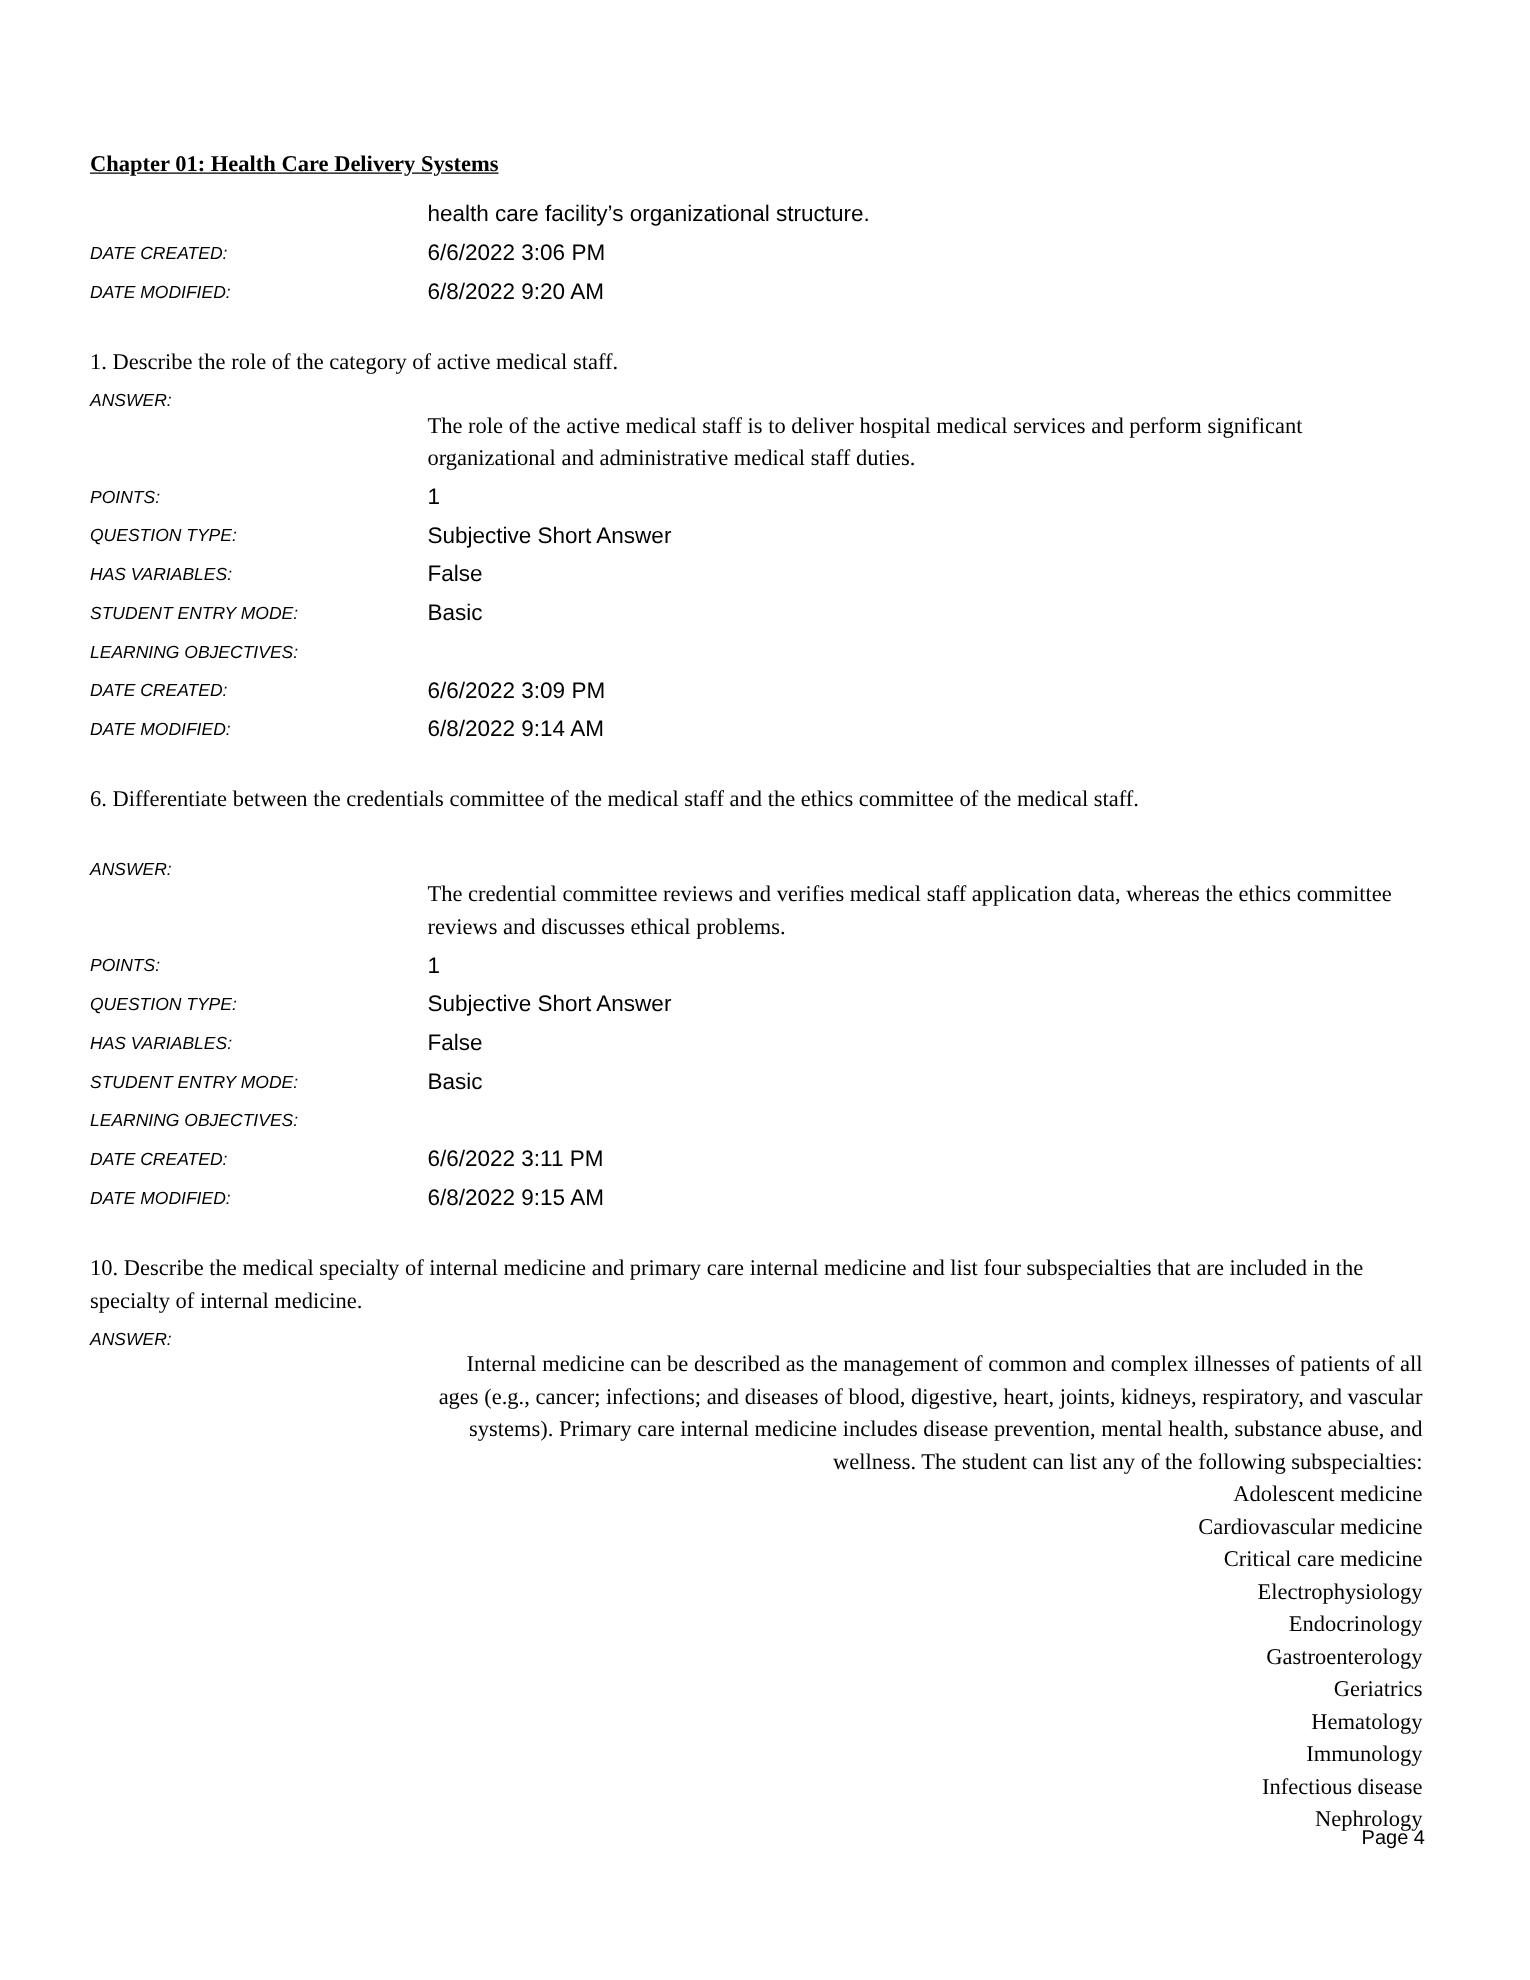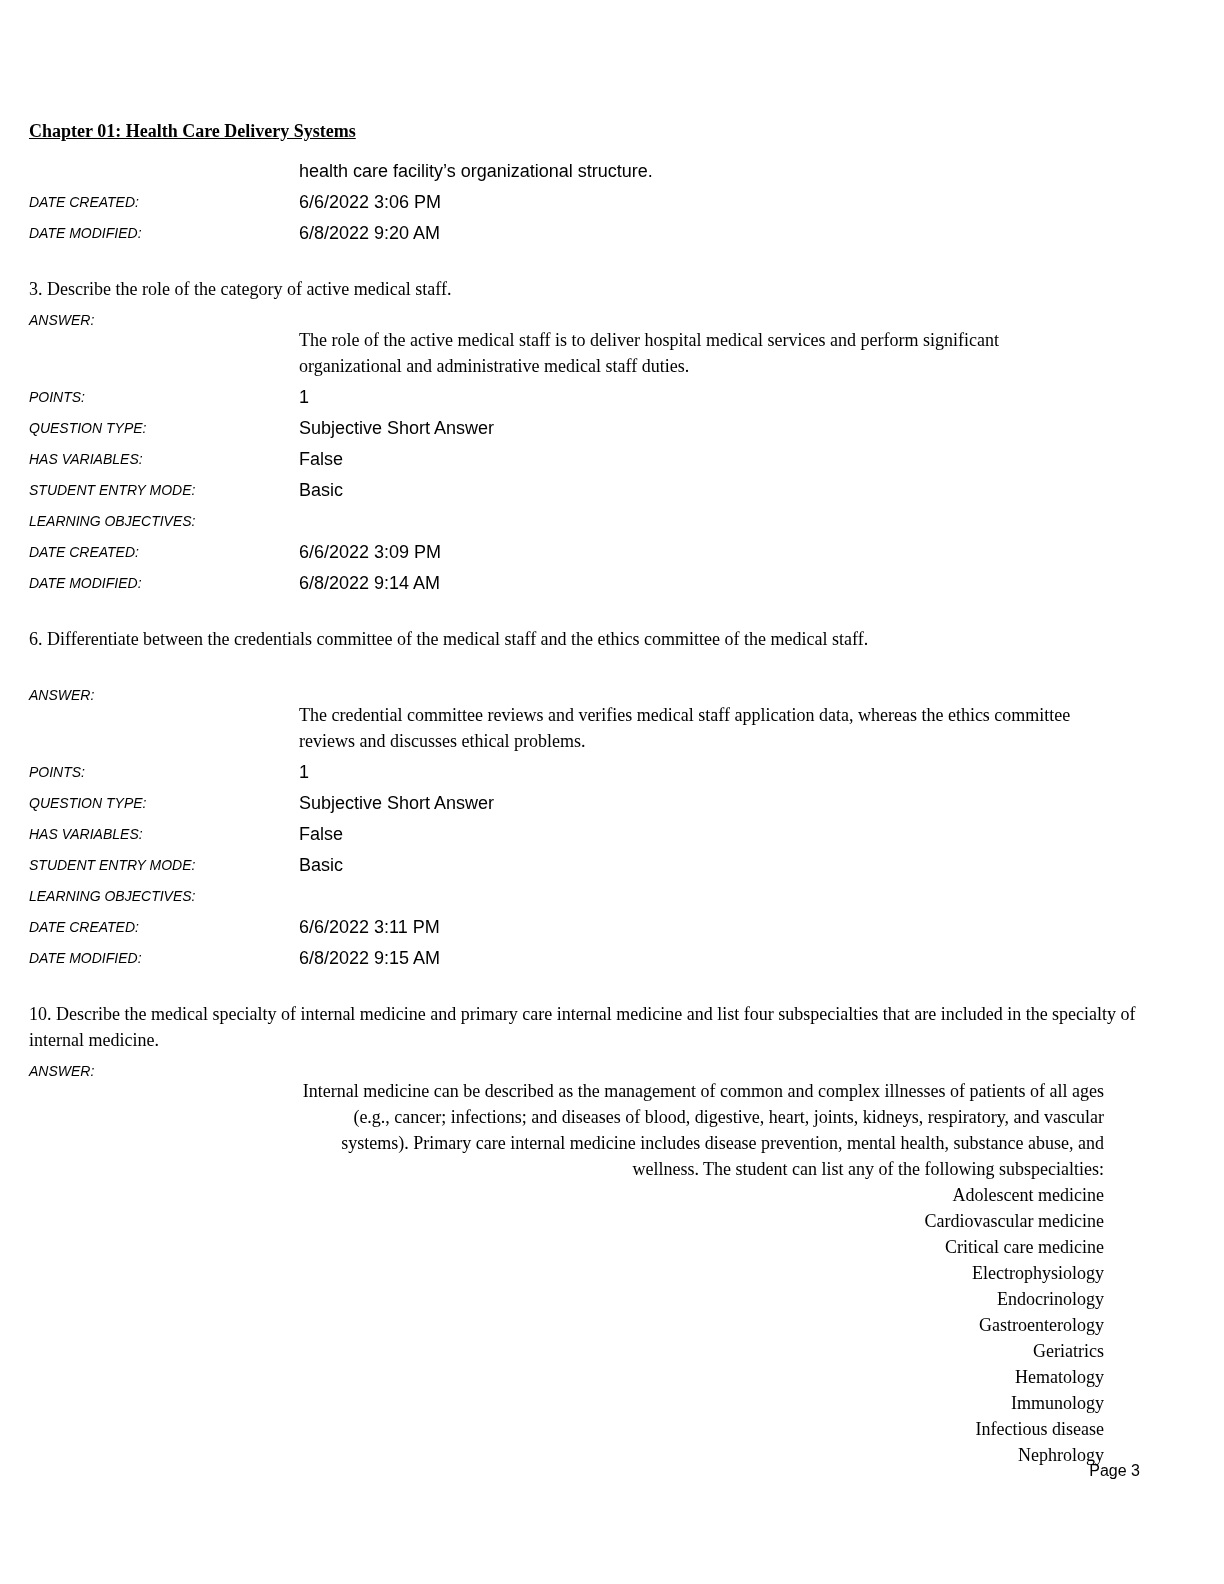--- a/index.html
+++ b/index.html
@@ -6,21 +6,21 @@
     margin: 0;
     padding: 0;
     background: #ffffff;
   }
   .page {
     position: relative;
     width: 1210px;
     height: 1584px;
     background: #ffffff;
     box-sizing: border-box;
-    padding: 118px 72px 0 29px;
+    padding: 118px 72px 0 72px;
     font-family: "Liberation Serif", serif;
     font-size: 18px;
     line-height: 26px;
     color: #000000;
   }
   .chapter-heading {
     font-family: "Liberation Serif", serif;
     font-weight: bold;
     text-decoration: underline;
     font-size: 18px;
@@ -85,21 +85,21 @@
       <div class="lbl">DATE CREATED:</div>
       <div class="val sans">6/6/2022 3:06 PM</div>
     </div>
     <div class="row">
       <div class="lbl">DATE MODIFIED:</div>
       <div class="val sans">6/8/2022 9:20 AM</div>
     </div>
   </div>
 
   <div>
-    <div class="question-text">3. Describe the role of the category of active medical staff.</div>
+    <div class="question-text">1. Describe the role of the category of active medical staff.</div>
     <div class="row">
       <div class="lbl">ANSWER:</div>
       <div class="val serif">The role of the active medical staff is to deliver hospital medical services and perform significant organizational and administrative medical staff duties.</div>
     </div>
     <div class="row">
       <div class="lbl">POINTS:</div>
       <div class="val sans">1</div>
     </div>
     <div class="row">
       <div class="lbl">QUESTION TYPE:</div>
@@ -173,15 +173,15 @@
 Endocrinology
 Gastroenterology
 Geriatrics
 Hematology
 Immunology
 Infectious disease
 Nephrology</div>
     </div>
   </div>
 
-  <div class="page-number">Page 3</div>
+  <div class="page-number">Page 4</div>
 
 </div>
 
 </body></html>

